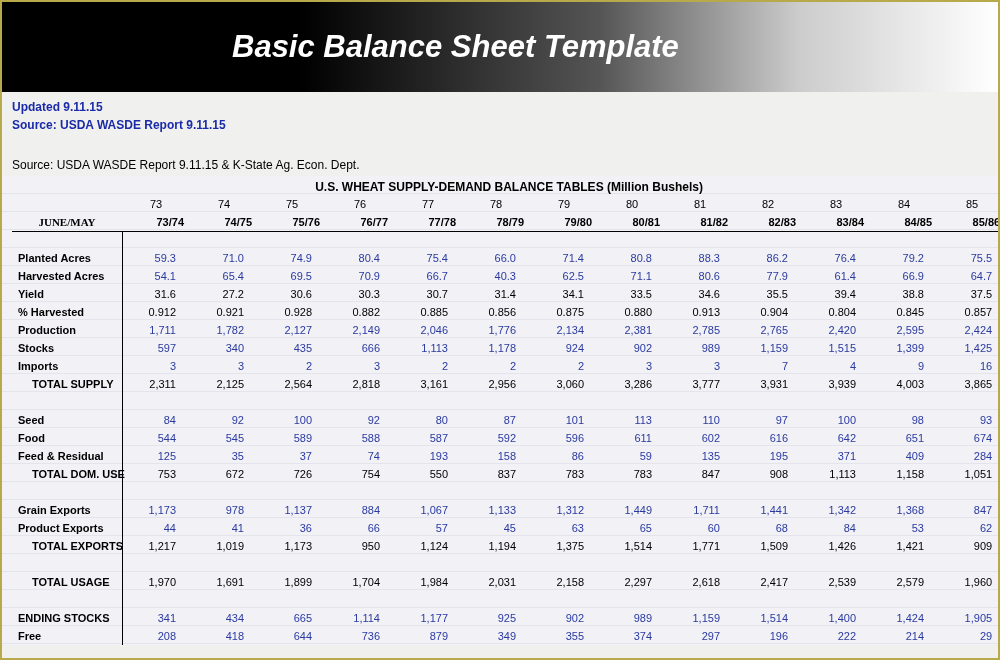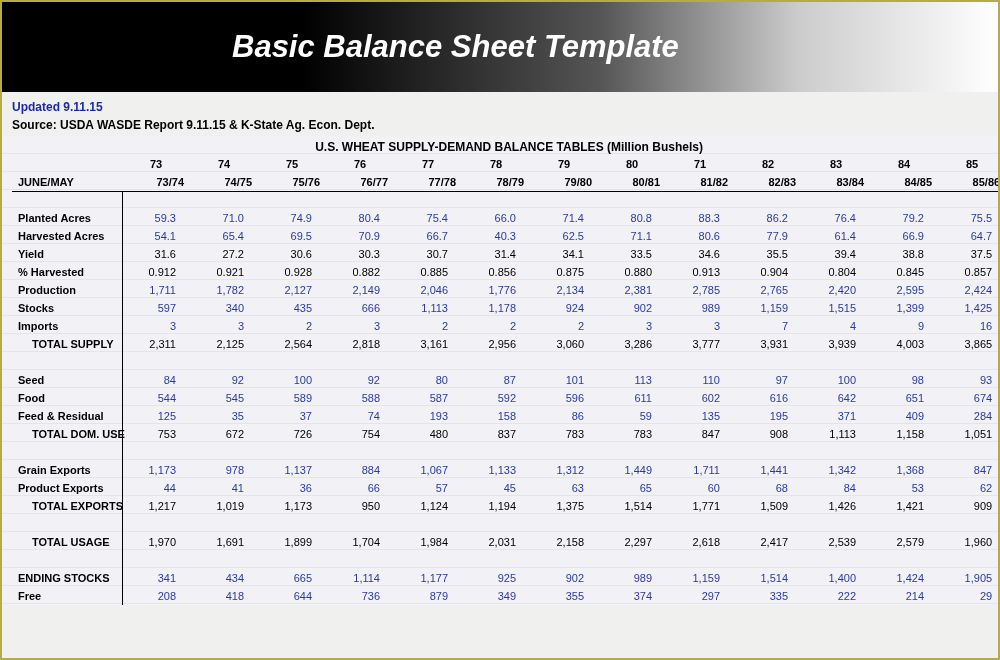--- a/index.html
+++ b/index.html
@@ -23,21 +23,21 @@
     font-size:31px;
     font-weight:bold;
     font-style:italic;
   }
   .meta {
     padding:6px 10px 2px 10px;
     font-size:12px;
     line-height:1.5;
   }
   .meta .blue { color:#1a2aa8; font-weight:bold; }
-  .meta .black { color:#000; font-weight:bold; }
+  .meta .black { color:#000; font-weight:normal;margin-top:22px; }
   .table-area {
     padding:0 10px;
     background:
       repeating-linear-gradient(to bottom, transparent 0, transparent 17px, #e4e4ec 17px, #e4e4ec 18px),
       #f1f1f6;
   }
   table {
     border-collapse:collapse;
     width:100%;
     table-layout:fixed;
@@ -48,31 +48,32 @@
   th, td { padding:1px 6px; height:18px; white-space:nowrap; }
   .title-row td {
     text-align:center;
     font-weight:bold;
     color:#000;
     font-size:12px;
     padding-top:4px;
   }
   .year-row th {
     text-align:center;
-    font-weight:bold;
+    font-weight:normal;
     color:#000;
   }
   .season-row th {
     text-align:right;
     font-weight:bold;
     color:#000;
     border-bottom:1px solid #000;
   }
   .season-row th.labelcell {
-    text-align:left;
+    text-align:center;
+    font-family:Liberation Serif, serif;
   }
   td.labelcell {
     text-align:left;
     font-weight:bold;
     color:#000;
     border-right:1px solid #000;
   }
   td.labelcell.indent { padding-left:20px; }
   td.num {
     text-align:right;
@@ -84,20 +85,21 @@
 </style>
 </head>
 <body>
 
 <div class="banner">
   <h1>Basic Balance Sheet Template</h1>
 </div>
 
 <div class="meta">
   <div class="blue">Updated 9.11.15</div>
+  <div class="blue">Source:  USDA WASDE Report 9.11.15</div>
   <div class="black">Source:  USDA WASDE Report 9.11.15 &amp; K-State Ag. Econ. Dept.</div>
 </div>
 
 <div class="table-area">
   <table id="sheet">
     <colgroup>
       <col class="labelcol">
       <col class="datacol">
         <col class="datacol">
         <col class="datacol">
@@ -119,21 +121,21 @@
         <tr class="year-row">
           <th class="labelcell"></th>
           <th>73</th>
           <th>74</th>
           <th>75</th>
           <th>76</th>
           <th>77</th>
           <th>78</th>
           <th>79</th>
           <th>80</th>
-          <th>71</th>
+          <th>81</th>
           <th>82</th>
           <th>83</th>
           <th>84</th>
           <th>85</th>
         </tr>
         <tr class="season-row">
           <th class="labelcell">JUNE/MAY</th>
           <th>73/74</th>
           <th>74/75</th>
           <th>75/76</th>
@@ -355,21 +357,21 @@
           <td class="num">371</td>
           <td class="num">409</td>
           <td class="num">284</td>
         </tr>
         <tr>
           <td class="labelcell indent">TOTAL DOM. USE</td>
           <td class="num black">753</td>
           <td class="num black">672</td>
           <td class="num black">726</td>
           <td class="num black">754</td>
-          <td class="num black">480</td>
+          <td class="num black">550</td>
           <td class="num black">837</td>
           <td class="num black">783</td>
           <td class="num black">783</td>
           <td class="num black">847</td>
           <td class="num black">908</td>
           <td class="num black">1,113</td>
           <td class="num black">1,158</td>
           <td class="num black">1,051</td>
         </tr>
         <tr class="spacer">
@@ -504,20 +506,20 @@
           <td class="labelcell">Free</td>
           <td class="num">208</td>
           <td class="num">418</td>
           <td class="num">644</td>
           <td class="num">736</td>
           <td class="num">879</td>
           <td class="num">349</td>
           <td class="num">355</td>
           <td class="num">374</td>
           <td class="num">297</td>
-          <td class="num">335</td>
+          <td class="num">196</td>
           <td class="num">222</td>
           <td class="num">214</td>
           <td class="num">29</td>
         </tr>
       </tbody>
   </table>
 </div>
 
 </body></html>

